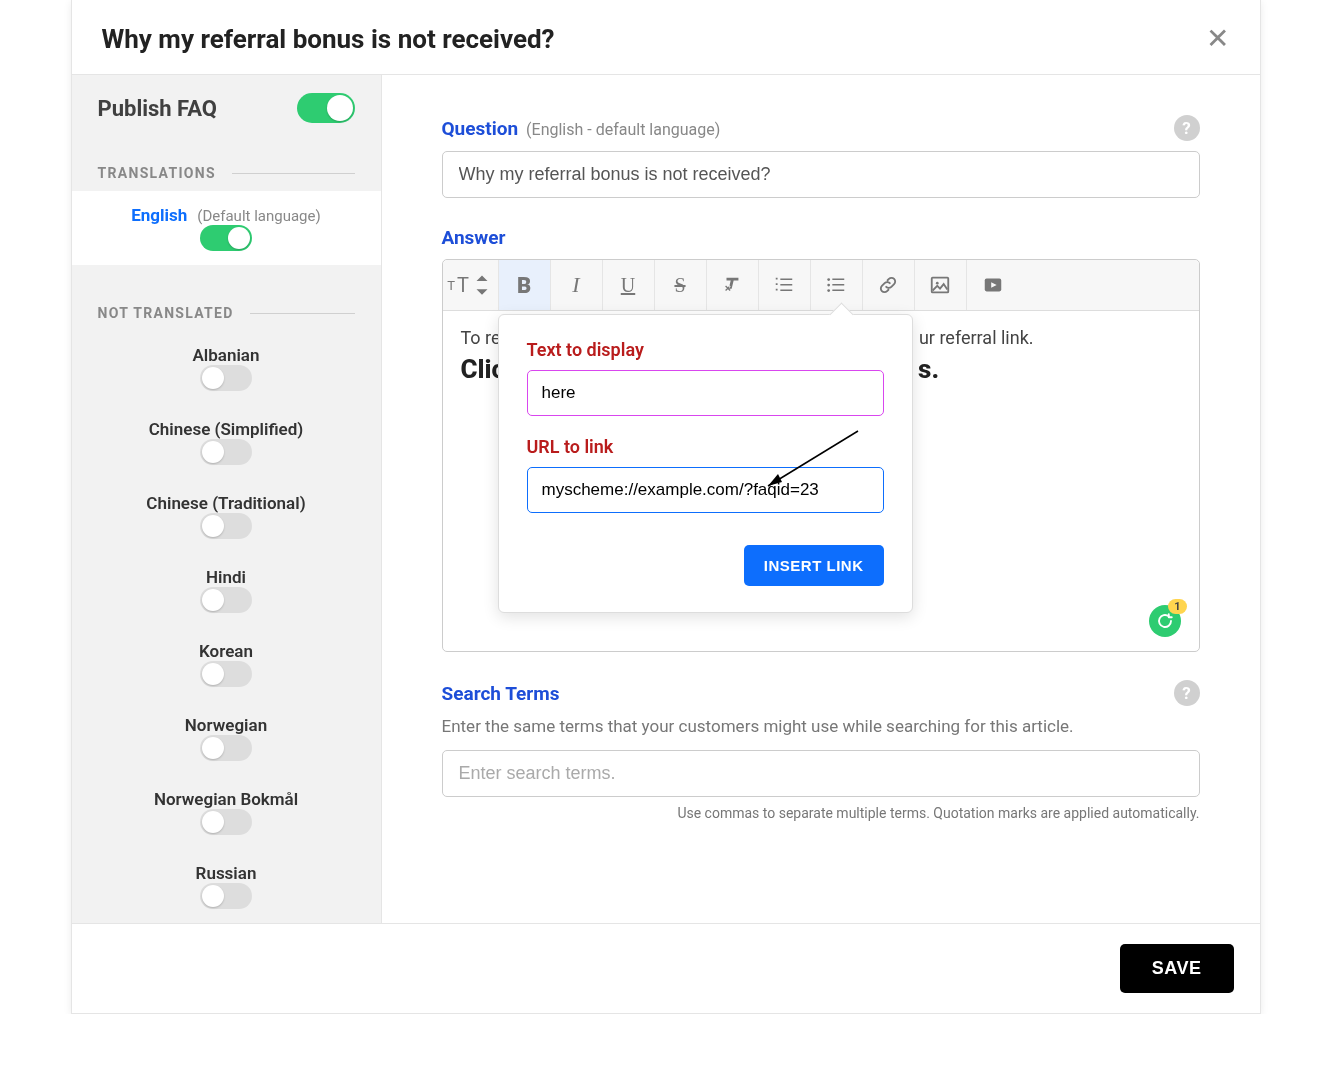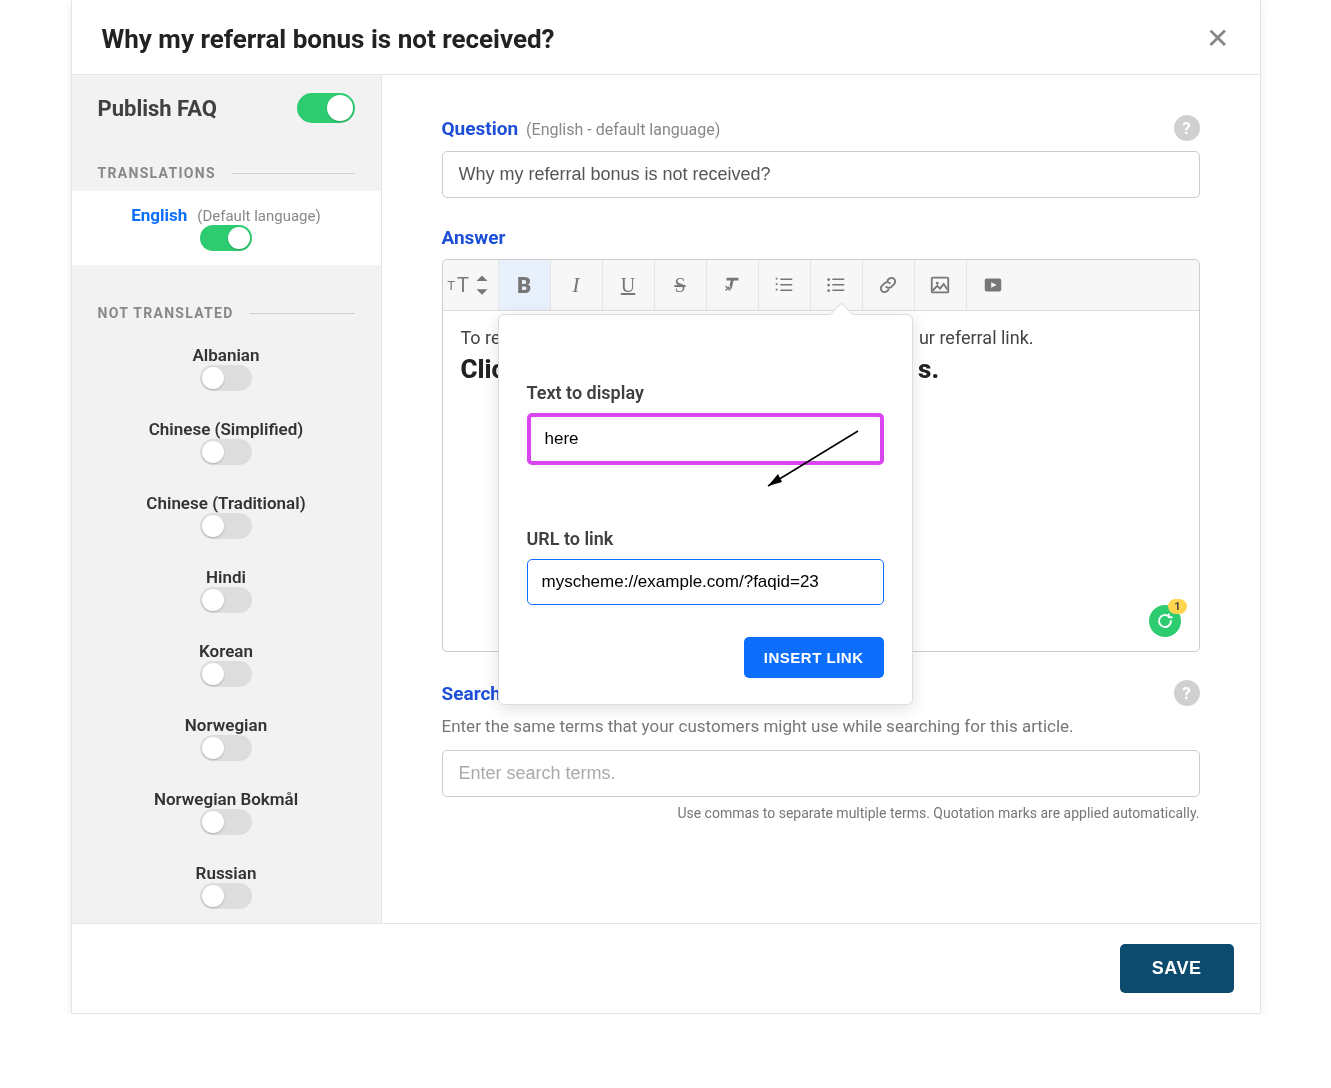--- a/index.html
+++ b/index.html
@@ -46,38 +46,38 @@
 .tb-bold { font-weight: 900; font-size: 22px; }
 .tb-italic { font-style: italic; font-family: Georgia, serif; font-size: 22px; }
 .tb-underline { text-decoration: underline; font-family: Georgia, serif; font-size: 20px; }
 .tb-strike { text-decoration: line-through; font-family: Georgia, serif; font-size: 20px; }
 .editor-body { min-height: 340px; padding: 16px 18px; font-size: 18px; color: #444; position: relative; }
 .editor-body .line1 { margin-bottom: 6px; }
 .editor-body .line2 { font-size: 26px; font-weight: 800; color: #222; }
 
 .link-popover { position: absolute; top: 3px; left: 55px; width: 415px; background: #fff; border: 1px solid #ddd; border-radius: 6px; box-shadow: 0 4px 16px rgba(0,0,0,0.12); padding: 24px 28px 26px 28px; z-index: 10; }
 .link-popover::before { content: ""; position: absolute; top: -9px; left: 334px; width: 16px; height: 16px; background: #fff; border-left: 1px solid #ddd; border-top: 1px solid #ddd; transform: rotate(45deg); }
-.pop-label { font-size: 18px; font-weight: 600; color: #404040; margin-bottom: 10px; margin-top: 43px; }
-.pop-input { width: 100%; border: 4px solid #d946ef; border-radius: 5px; padding: 12px 14px; font-size: 17px; margin-bottom: 20px; }
+.pop-label { font-size: 18px; font-weight: 600; color: #b91c1c; margin-bottom: 10px; }
+.pop-input { width: 100%; border: 1px solid #d946ef; border-radius: 5px; padding: 12px 14px; font-size: 17px; margin-bottom: 20px; }
 .pop-input.focused { border: 1.5px solid #0d6efd; }
 .pop-actions { display: flex; justify-content: flex-end; margin-top: 12px; }
 .insert-link-btn { background: #0d6efd; color: #fff; border: none; border-radius: 5px; padding: 12px 20px; font-size: 15px; font-weight: 700; letter-spacing: .5px; cursor: pointer; }
 
 .arrow-annot { position: absolute; top: 115px; left: 315px; pointer-events: none; z-index: 11; }
 
 .grammarly { position: absolute; bottom: 14px; right: 18px; }
 .g-badge { position: relative; width: 32px; height: 32px; }
 .g-circle { width: 32px; height: 32px; border-radius: 50%; background: #2ecc71; display: flex; align-items: center; justify-content: center; }
 .g-count { position: absolute; top: -6px; right: -6px; background: #ffd54f; color: #444; font-size: 11px; font-weight: 700; border-radius: 8px; padding: 1px 6px; }
 
 .help-text { font-size: 17px; color: #777; margin: 8px 0 14px 0; }
 .hint-text { font-size: 14px; color: #777; text-align: right; margin-top: 8px; }
 
 .footer { border-top: 1px solid #e5e5e5; padding: 20px 26px; display: flex; justify-content: flex-end; }
-.save-btn { background: #0c4a6e; color: #fff; border: none; border-radius: 5px; padding: 14px 32px; font-size: 18px; font-weight: 700; letter-spacing: .5px; cursor: pointer; }
+.save-btn { background: #000000; color: #fff; border: none; border-radius: 5px; padding: 14px 32px; font-size: 18px; font-weight: 700; letter-spacing: .5px; cursor: pointer; }
 ::placeholder { color: #aaa; }
 </style>
 </head>
 <body>
 
 <div class="modal">
 
   <div class="modal-header">
     <div class="modal-title">Why my referral bonus is not received?</div>
     <button class="close-btn" aria-label="Close">

